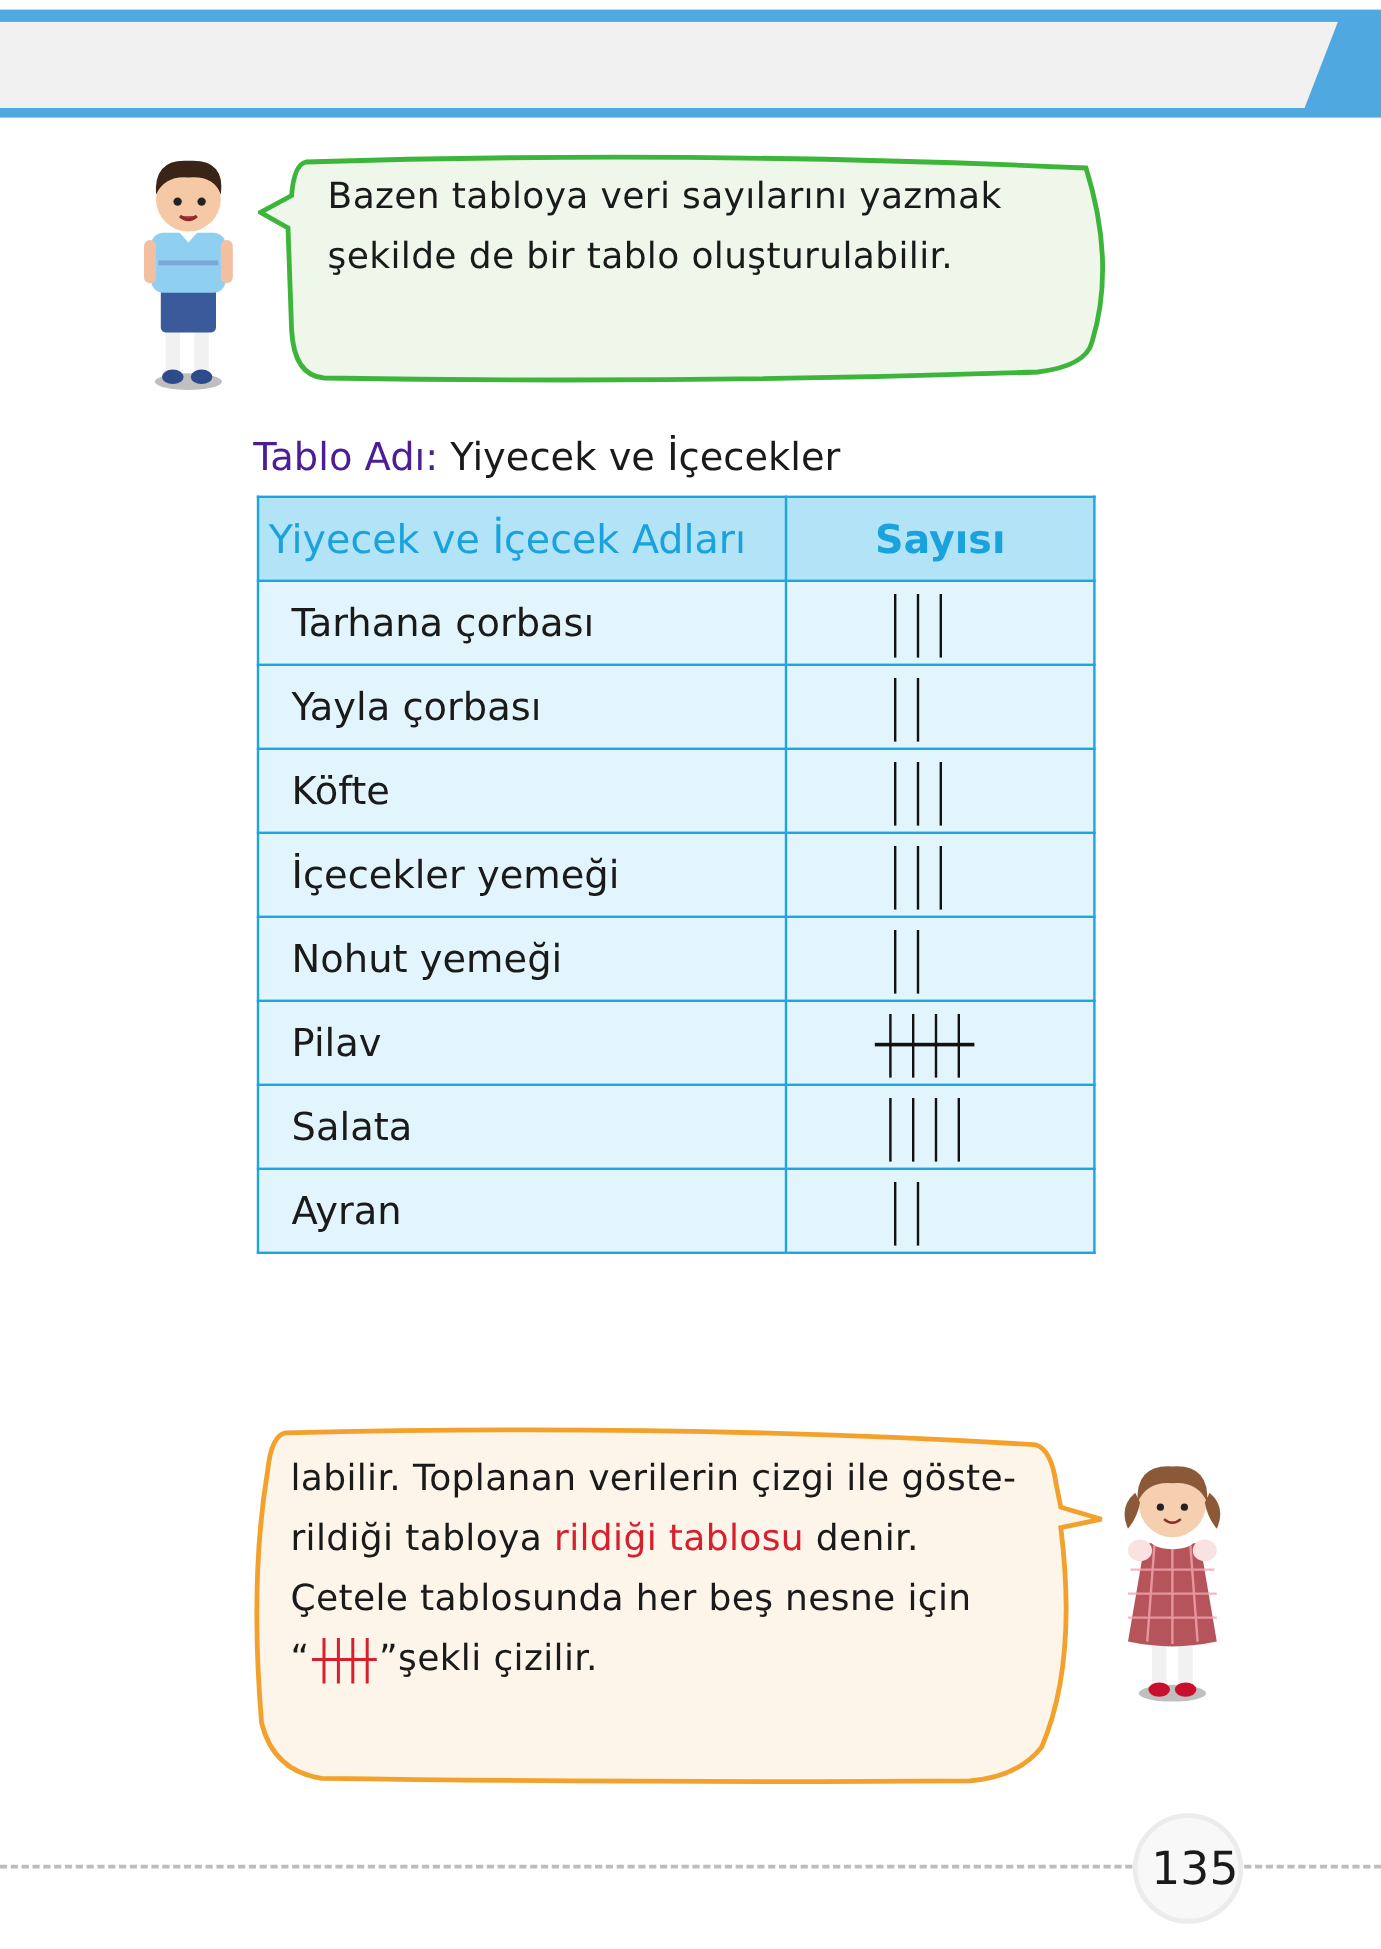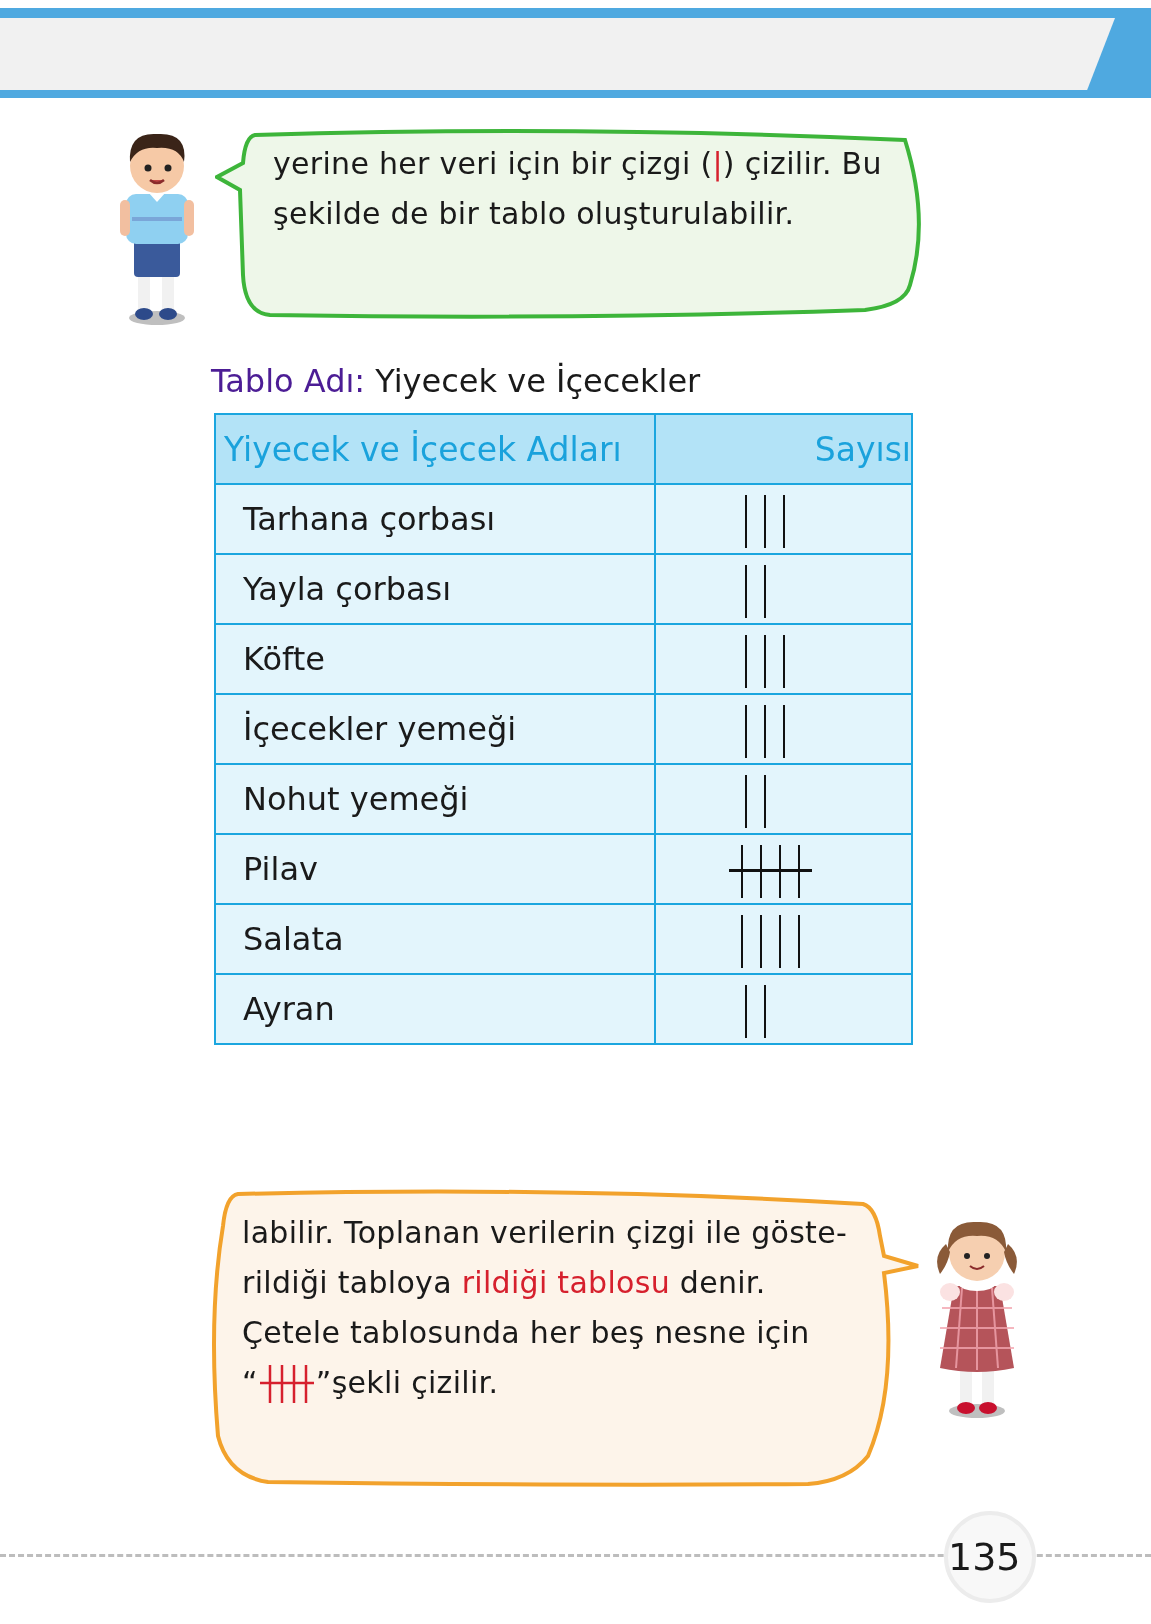--- a/index.html
+++ b/index.html
@@ -16,30 +16,30 @@
   .bubble-text { position:absolute; font-size:30px; line-height:50px; letter-spacing:0.3px; }
   .red { color:#d6202d; }
   
   .tbl-title { left:211px; top:362px; font-size:32px; }
   .tbl-title .lbl { color:#4c1d95; }
   
   table.tally { position:absolute; left:214px; top:413px; border-collapse:collapse; }
   table.tally td, table.tally th { border:2.5px solid #1ba6df; padding:0; }
   table.tally th { background:#b3e3f7; height:68px; color:#1aa2dc; font-weight:normal; font-size:33px;margin-top:24px; }
   table.tally th.c1 { width:430px; text-align:left; padding-left:8px; }
-  table.tally th.c2 { width:255px; text-align:right; }
+  table.tally th.c2 { width:255px; text-align:center;font-weight:bold; }
   table.tally td { background:#e3f5fc; height:68px; font-size:32px; }
   table.tally td.name { padding-left:27px; }
   .marks { position:relative; height:68px; }
   .mark { position:absolute; top:10px; width:2px; height:53px; background:#111; }
   .strike { position:absolute; top:34px; height:2.5px; background:#111; }
   
   .dash { left:0; top:1554px; width:1151px; border-top:3px dashed #bdbdbd; }
   .pgnum { left:944px; top:1511px; width:84px; height:84px; border-radius:50%;
-           background:#f8f8f8; border:4px solid #ececec; text-align:left; line-height:84px;
+           background:#f8f8f8; border:4px solid #ececec; text-align:right; line-height:84px;
            font-size:38px; color:#1a1a1a; }
 </style>
 </head>
 <body>
 
 <div class="abs hdr-blue"></div>
 <div class="abs hdr-gray"></div>
 
 <div class="abs" style="left:112px;top:122px;width:90px;height:210px;">
   <svg width="90" height="210" viewBox="0 0 90 210">
@@ -60,21 +60,21 @@
     <circle cx="56" cy="46" r="3.5" fill="#222"></circle>
     <path d="M38 58 Q45 64 52 58" stroke="#8a2b2b" stroke-width="2.5" fill="#c04444"></path>
   </svg>
 </div>
 
 <div class="bubble" style="left:215px;top:125px;width:720px;height:200px;">
   <svg width="720" height="200" viewBox="0 0 720 200">
     <path d="M40 10 Q360 0 690 15 Q715 95 695 160 Q690 180 650 185 Q360 195 55 190 Q30 188 28 150 L25 65 L2 52 L28 38 Q30 12 40 10 Z" fill="#eef7e9" stroke="#3db53a" stroke-width="4"></path>
   </svg>
   <div class="bubble-text" style="left:58px;top:14px;">
-    <div><span>yerine her veri için bir çizgi (</span><span class="red">|</span><span>) çizilir. Bu</span></div>
+    <div>Bazen tabloya veri sayılarını yazmak</div>
     <div>şekilde de bir tablo oluşturulabilir.</div>
   </div>
 </div>
 
 <div class="abs tbl-title">
   <span class="lbl">Tablo Adı:</span>
   <span>Yiyecek ve İçecekler</span>
 </div>
 
 <table class="tally">

